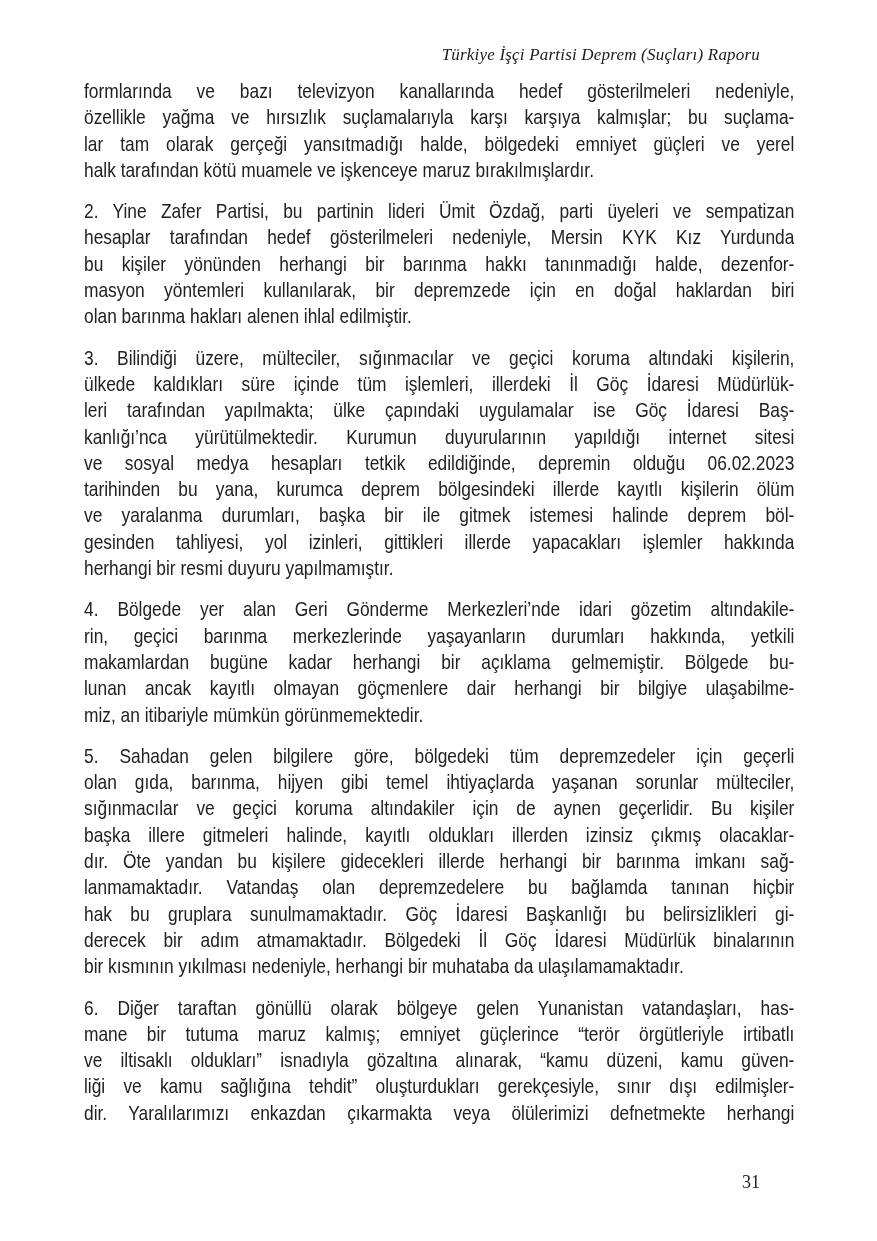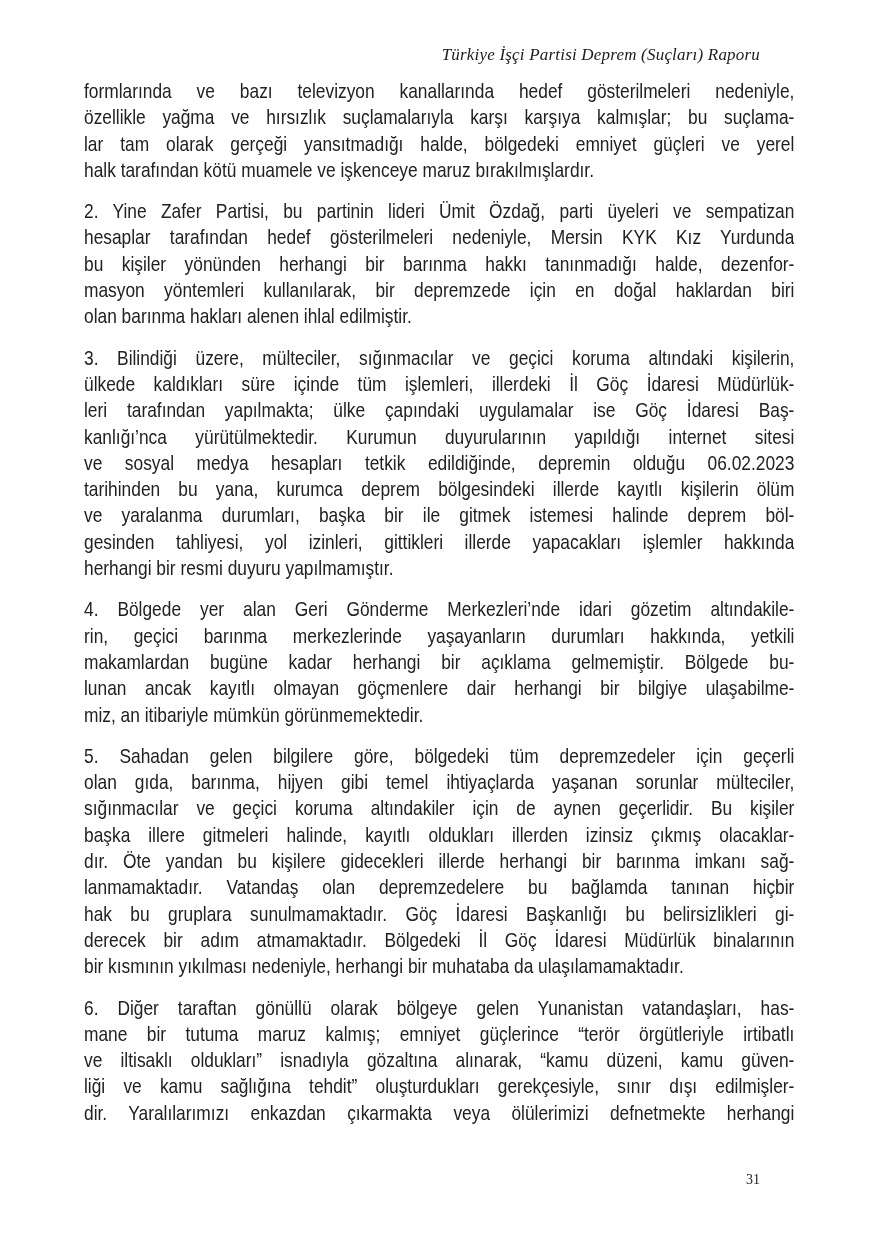--- a/index.html
+++ b/index.html
@@ -38,21 +38,21 @@
     text-align: justify;
     text-align-last: justify;
     white-space: normal;
   }
   .line.lastline { text-align-last: left; }
   .page-number {
     position: absolute;
     top: 1172px;
     right: 34px;
     font-family: "Liberation Serif", serif;
-    font-size: 14px;
+    font-size: 18px;
     color: #222222;
   }
 </style>
 </head>
 <body>
 
 <div class="page">
   <div class="header">Türkiye İşçi Partisi Deprem (Suçları) Raporu</div>
 
   <div class="content" style="color: rgb(33, 33, 33);">

